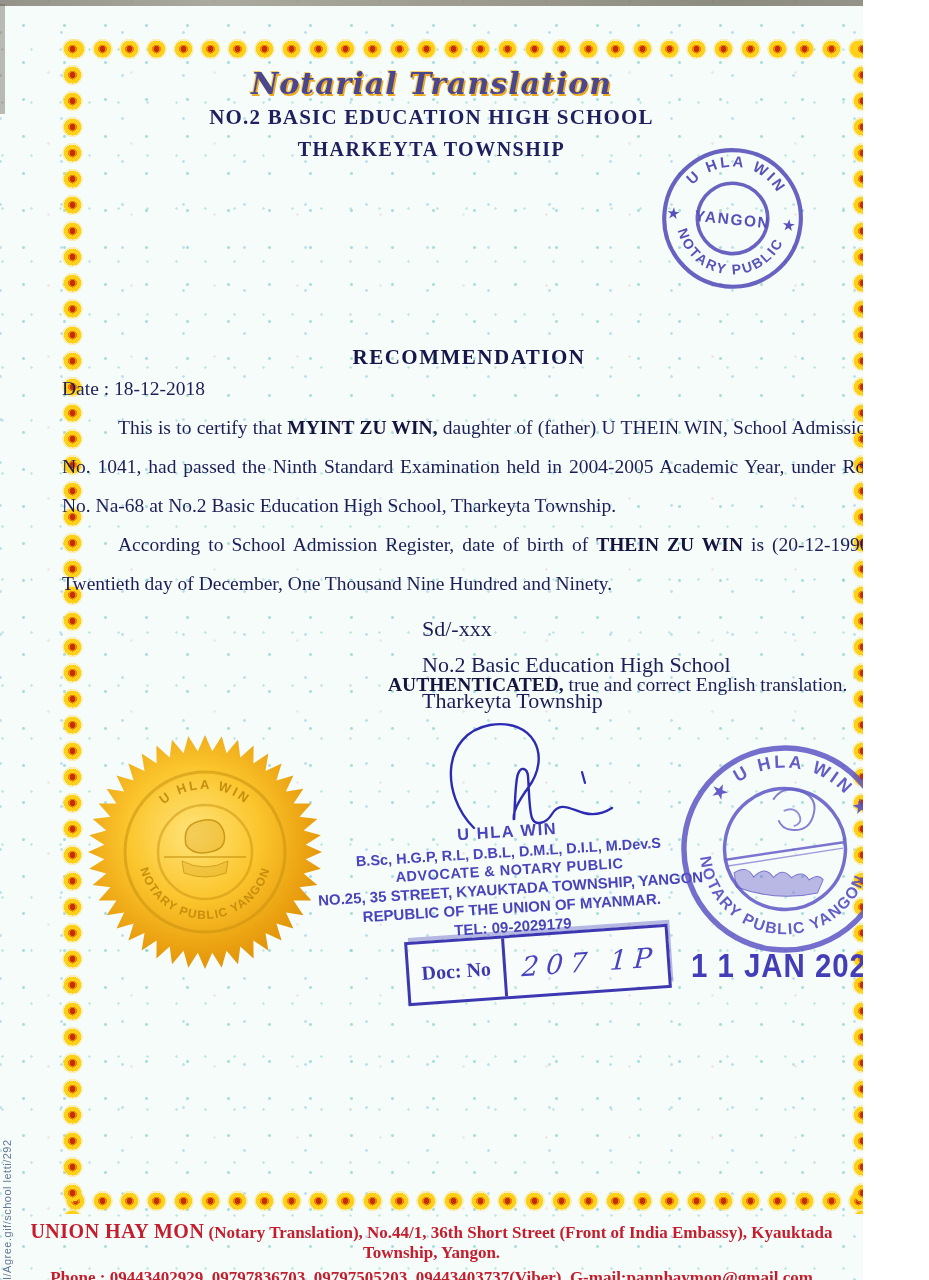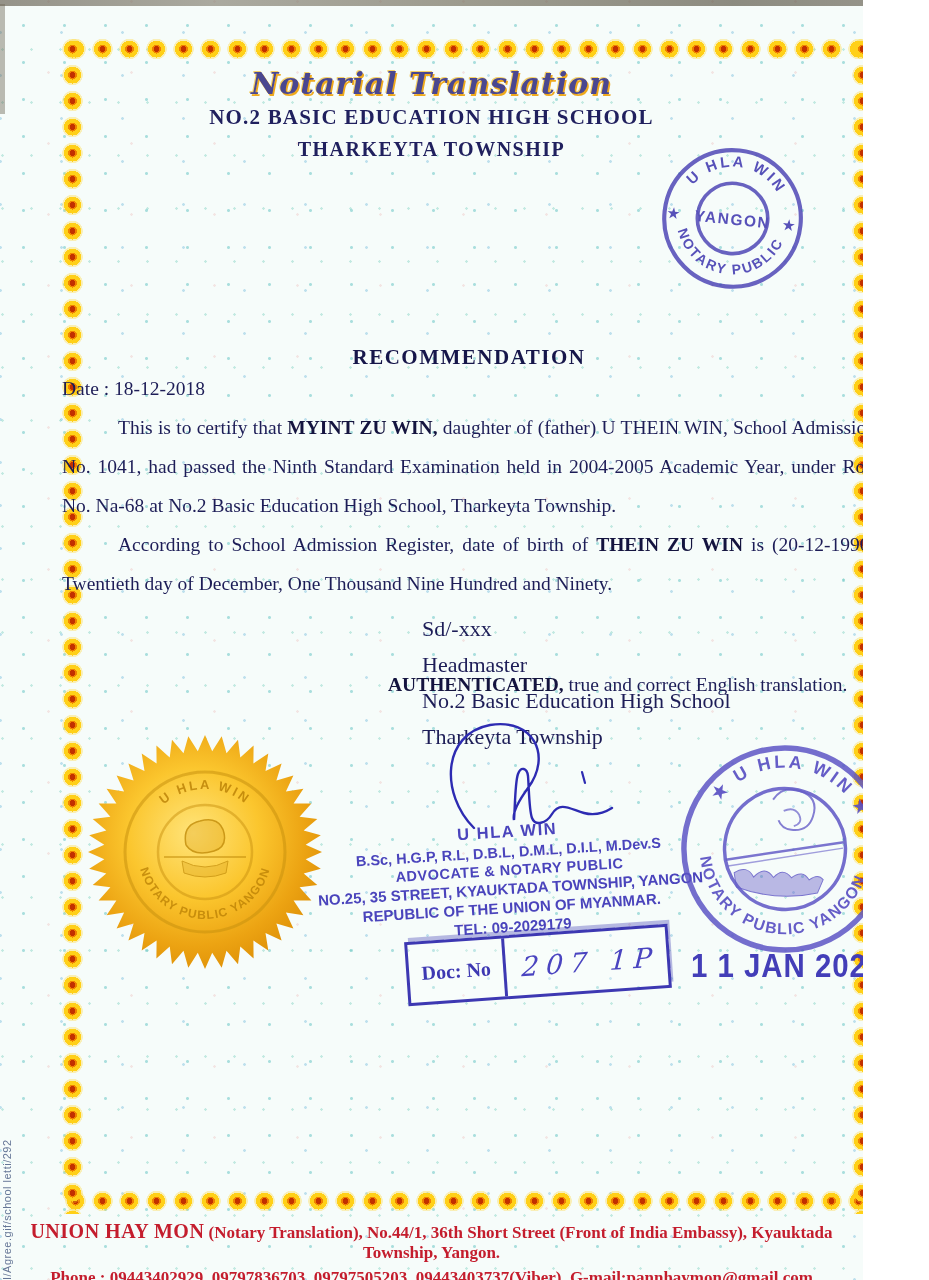--- a/index.html
+++ b/index.html
@@ -159,21 +159,20 @@
     </svg>
   </div>
 
   <div class="doc-body">
     <div class="rec-heading">RECOMMENDATION</div>
     <div class="date-line">Date : 18-12-2018</div>
     <p><span>This is to certify that </span><b>MYINT ZU WIN,</b><span> daughter of (father) U THEIN WIN, School Admission No. 1041, had passed the Ninth Standard Examination held in 2004-2005 Academic Year, under Roll No. Na-68 at No.2 Basic Education High School, Tharkeyta Township.</span></p>
     <p><span>According to School Admission Register, date of birth of </span><b>THEIN ZU WIN</b><span> is (20-12-1990) Twentieth day of December, One Thousand Nine Hundred and Ninety.</span></p>
     <div class="sig-block">
       <div>Sd/-xxx</div>
-      <div>Headmaster</div>
       <div>No.2 Basic Education High School</div>
       <div>Tharkeyta Township</div>
     </div>
   </div>
 
   <div class="auth-line">
     <b>AUTHENTICATED,</b><span> true and correct English translation.</span>
   </div>
 
   <div class="signature">

